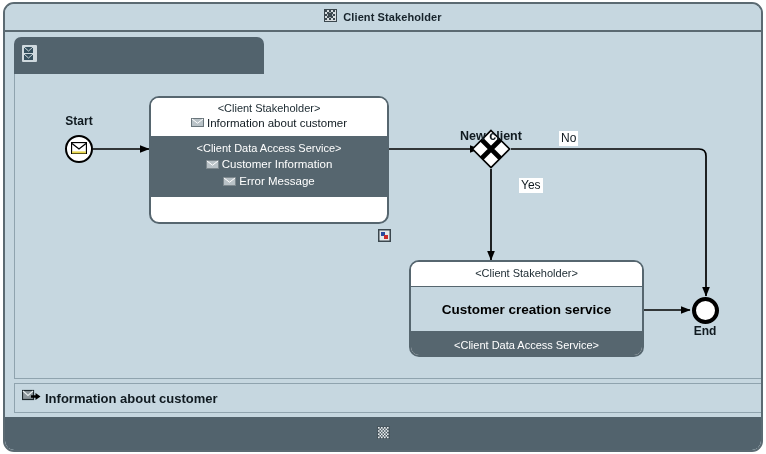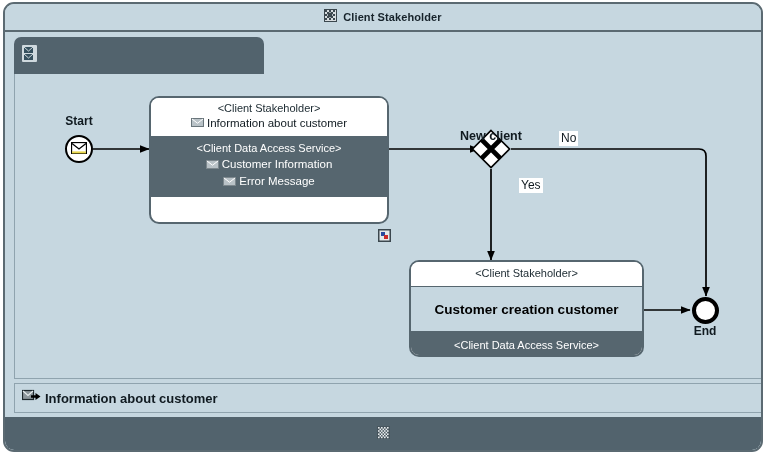--- a/index.html
+++ b/index.html
@@ -277,21 +277,21 @@
       </div>
 
       <div class="edge-lbl" style="left:544px;top:57px;">No</div>
       <div class="edge-lbl" style="left:504px;top:104px;">Yes</div>
 
       <div class="task" style="left:394px;top:186px;width:235px;height:97px;">
         <div class="task-in" style="padding:5px 6px;">
           <span class="who">&lt;Client Stakeholder&gt;</span>
         </div>
         <div class="task-mid" style="padding:13px 4px;">
-          <span class="title">Customer creation customer</span>
+          <span class="title">Customer creation service</span>
         </div>
         <div class="task-out" style="padding:6px 6px;">
           <span class="who">&lt;Client Data Access Service&gt;</span>
         </div>
       </div>
 
       <div class="ev" style="left:677px;top:223px;">
         <div class="ev-circle end-circle"></div>
         <div class="ev-label" style="top:27px;left:13px;">End</div>
       </div>

